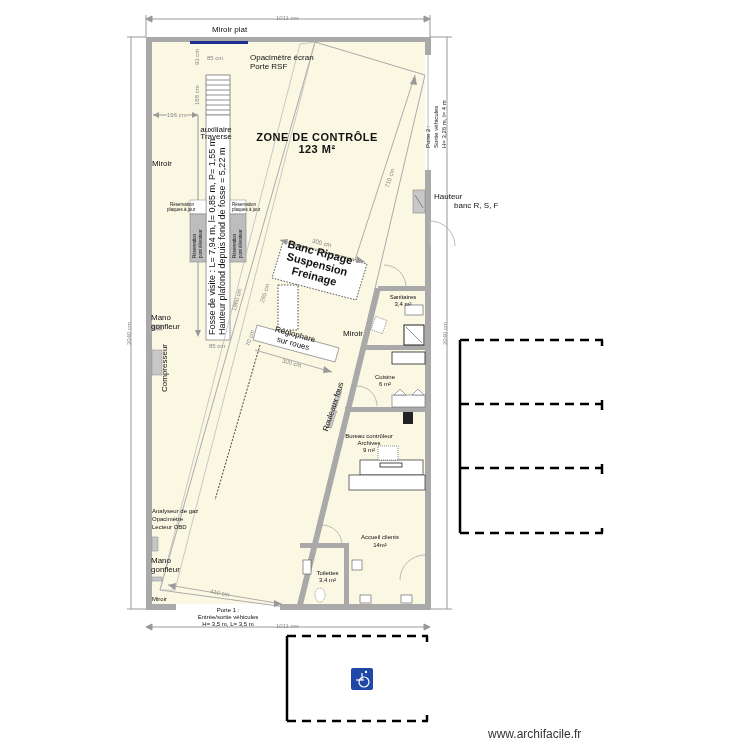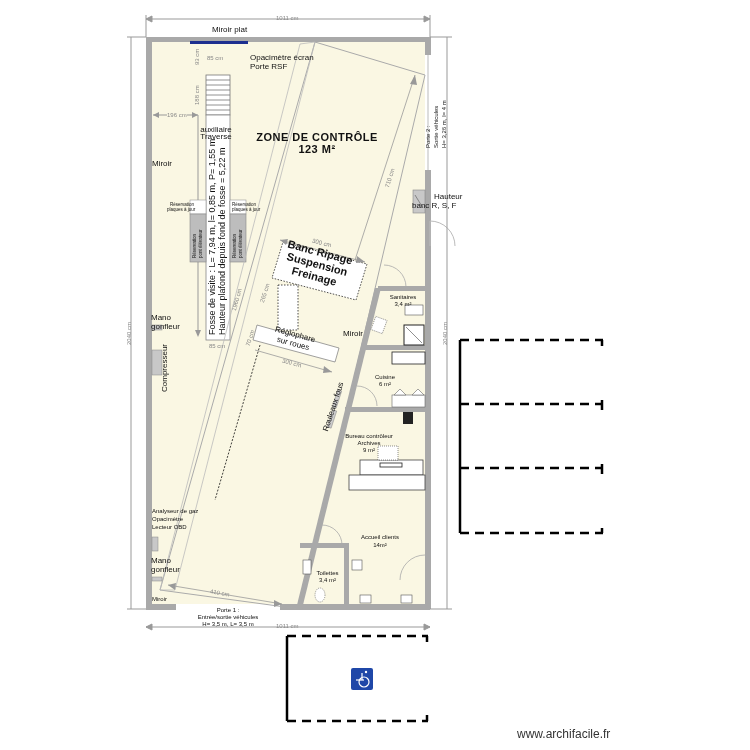--- a/index.html
+++ b/index.html
@@ -7,21 +7,21 @@
   #plan{position:absolute;left:0;top:0;}
   .lbl{position:absolute;color:#111;line-height:1.05;white-space:nowrap;}
   .s9{font-size:9px;}
   .s8{font-size:8px;}
   .s6{font-size:6px;}
   .s5{font-size:4.5px;}
   .big{font-size:11px;font-weight:bold;letter-spacing:0.5px;text-align:center;}
   .dim{position:absolute;color:#888;font-size:6px;white-space:nowrap;}
   .rot90{transform:rotate(-90deg);transform-origin:left top;}
   .center{text-align:center;}
-  .watermark{position:absolute;left:517px;top:727px;font-size:12px;color:#333;text-align:right;}
+  .watermark{position:absolute;left:488px;top:727px;font-size:12px;color:#333;text-align:right;}
 </style>
 </head>
 <body>
 
 <svg id="plan" width="750" height="750" viewBox="0 0 750 750">
 
   <rect x="146" y="37" width="284" height="572" fill="#faf7e3"></rect>
 
   <rect x="146" y="37" width="284" height="5" fill="#a9a9a9"></rect>
   <rect x="146" y="37" width="6" height="572" fill="#a9a9a9"></rect>
@@ -236,21 +236,21 @@
 
 <div class="lbl s6 center" style="left:178px;top:607px;width:100px;">Porte 1 :</div>
 <div class="lbl s6 center" style="left:178px;top:614px;width:100px;">Entrée/sortie véhicules</div>
 <div class="lbl s6 center" style="left:178px;top:621px;width:100px;">H= 3,5 m, L= 3,5 m</div>
 
 <div class="lbl s6 rot90" style="left:425px;top:148px;">Porte 2 :</div>
 <div class="lbl s6 rot90" style="left:433px;top:148px;">Sortie véhicules</div>
 <div class="lbl s6 rot90" style="left:441px;top:148px;">H= 3,26 m, l= 4 m</div>
 
 <div class="lbl s8" style="left:434px;top:193px;">Hauteur</div>
-<div class="lbl s8" style="left:412px;top:202px;">banc R, S, F</div>
+<div class="lbl s8" style="left:454px;top:202px;">banc R, S, F</div>
 
 <div class="lbl s6 center" style="left:378px;top:294px;width:50px;">Sanitaires</div>
 <div class="lbl s6 center" style="left:378px;top:301px;width:50px;">3,4 m²</div>
 <div class="lbl s6 center" style="left:360px;top:374px;width:50px;">Cuisine</div>
 <div class="lbl s6 center" style="left:360px;top:381px;width:50px;">6 m²</div>
 <div class="lbl s6 center" style="left:334px;top:433px;width:70px;">Bureau contrôleur</div>
 <div class="lbl s6 center" style="left:334px;top:440px;width:70px;">Archives</div>
 <div class="lbl s6 center" style="left:334px;top:447px;width:70px;">9 m²</div>
 <div class="lbl s6 center" style="left:350px;top:534px;width:60px;">Accueil clients</div>
 <div class="lbl s6 center" style="left:350px;top:542px;width:60px;">14m²</div>

